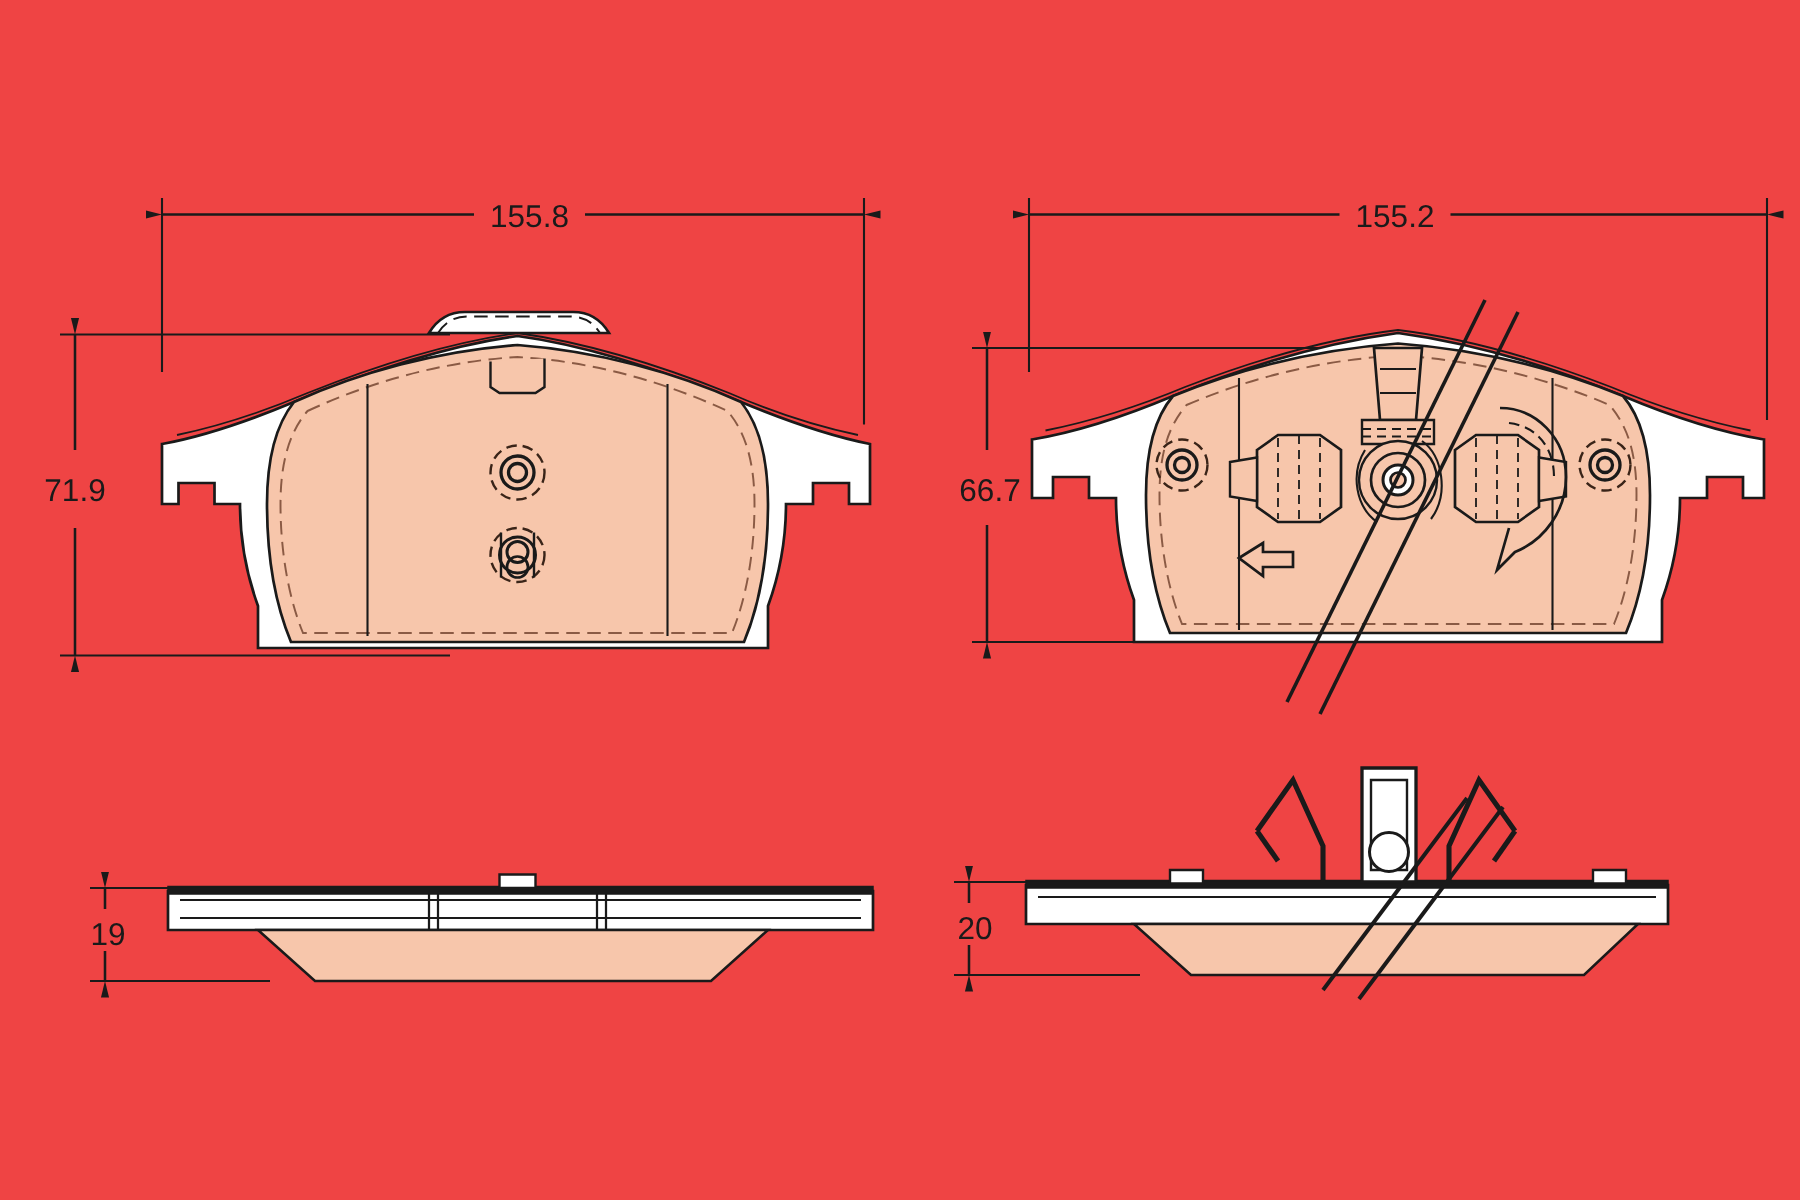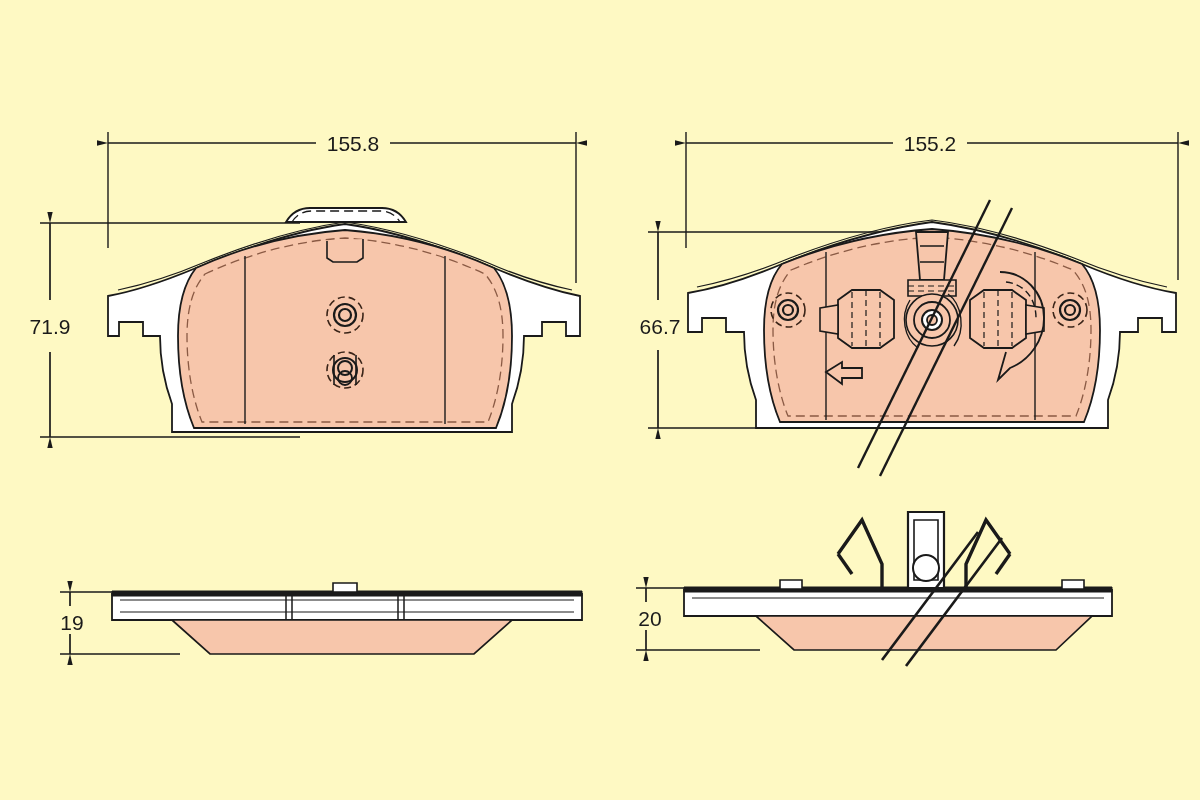--- a/index.html
+++ b/index.html
@@ -10,21 +10,21 @@
   body {
     width: 1200px;
     height: 800px;
     overflow: hidden;
     font-family: "Liberation Sans", sans-serif;
   }
   #drawing-root {
     position: relative;
     width: 1200px;
     height: 800px;
-    background: #fef9c3;
+    background: #ef4444;
   }
   svg.sheet {
     display: block;
     width: 1200px;
     height: 800px;
   }
   .dim-text {
     font-family: "Liberation Sans", sans-serif;
     font-size: 21px;
     fill: #1a1a1a;

